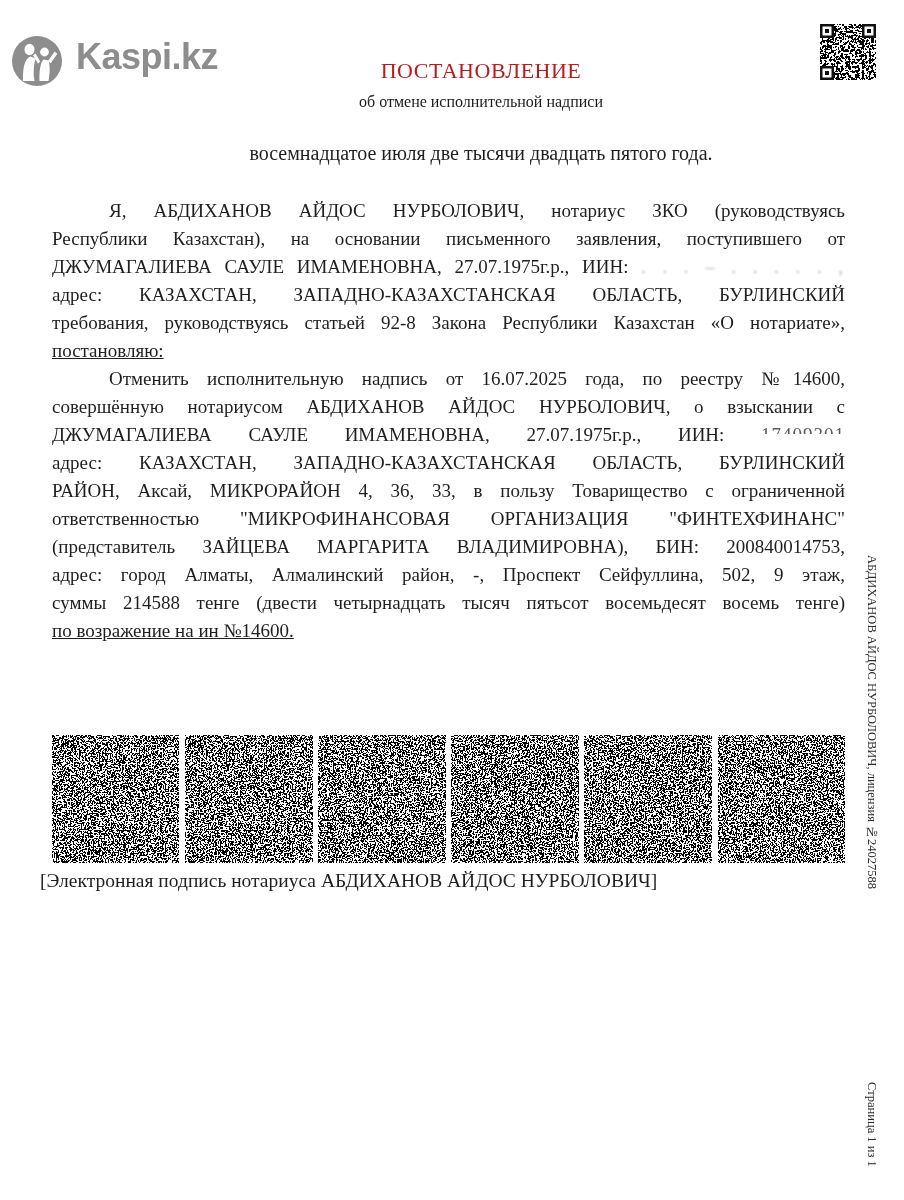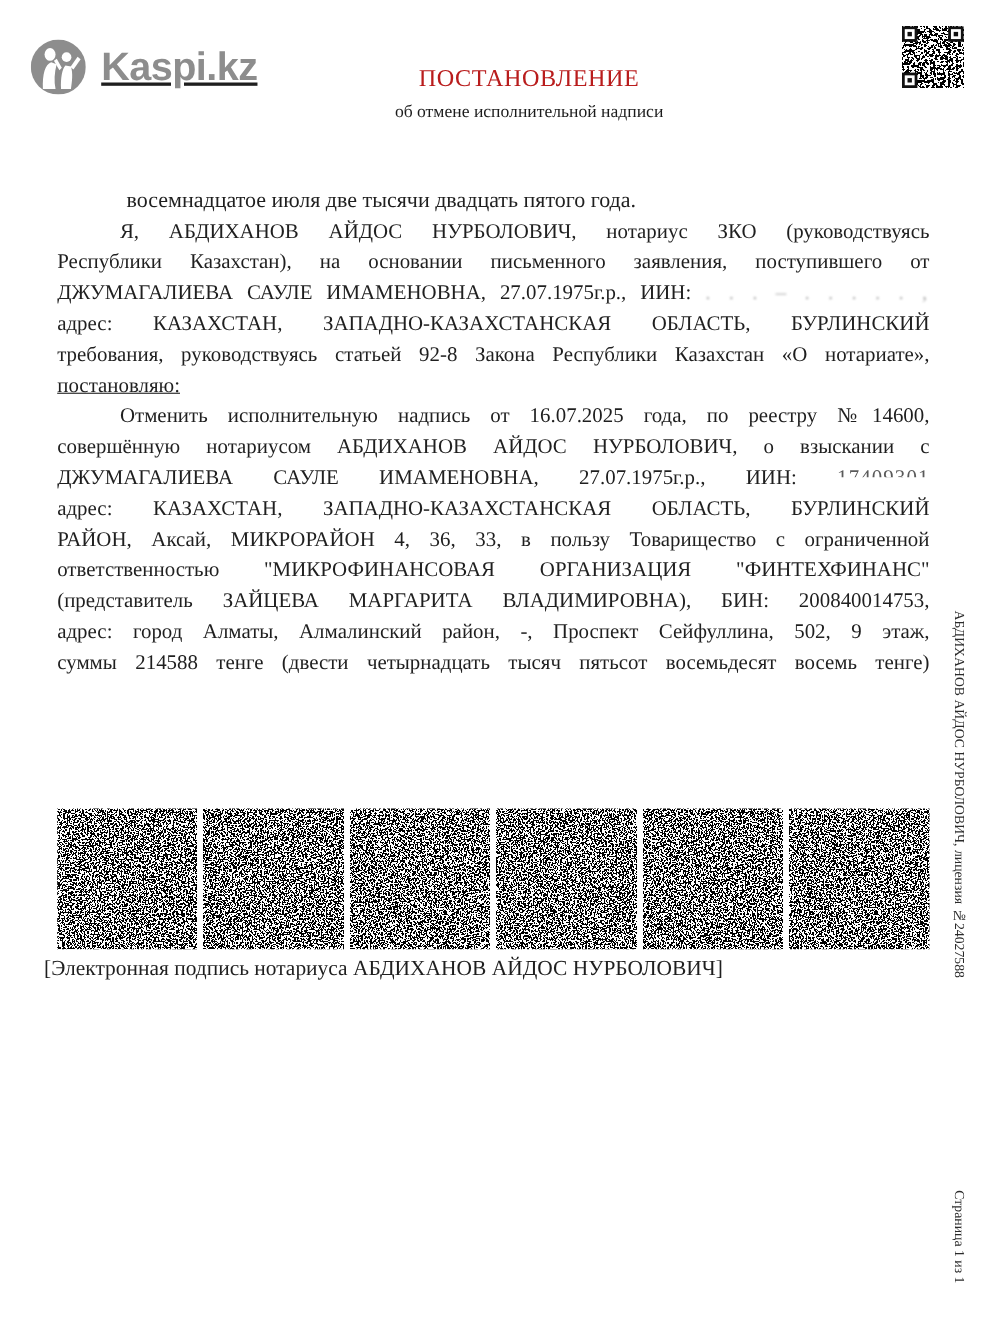--- a/index.html
+++ b/index.html
@@ -4,32 +4,32 @@
 <style>
   * { margin: 0; padding: 0; box-sizing: border-box; }
   html, body { background: #ffffff; }
   body { width: 904px; height: 1200px; overflow: hidden; }
   .page {
     position: relative; width: 904px; height: 1200px; background: #ffffff;
     font-family: "Liberation Serif", "DejaVu Serif", serif; color: #1f1f1f;
   }
 
   
-  .logo { position: absolute; left: 28px; top: 36px; display: flex; align-items: center; gap: 14px; text-decoration: underline; }
+  .logo { position: absolute; left: 12px; top: 36px; display: flex; align-items: flex-start; gap: 14px; }
   .logo-text {
     font-family: "Liberation Sans", "DejaVu Sans", sans-serif;
     font-weight: 700; font-size: 36px; color: #8d8d8d; letter-spacing: -0.5px;
   }
   .qr { position: absolute; left: 818px; top: 22px; }
 
   
   .title-block { position: absolute; left: 115px; top: 58px; width: 732px; text-align: center; }
   .doc-title { font-size: 22px; letter-spacing: 0.5px; color: #b91c1c; }
   .doc-subtitle { font-size: 16px; margin-top: 9px; color: #1c1c1c; }
-  .date-line { position: absolute; left: 115px; top: 142px; width: 732px; font-size: 20px; margin-top: 29px; }
+  .date-line { position: absolute; left: 115px; top: 142px; width: 732px; text-align: center; font-size: 20px; }
 
   
   .body-text { position: absolute; left: 52px; top: 197px; width: 793px; font-size: 19px; line-height: 28px; }
   .line { width: 100%; }
   .jl { text-align: justify; text-align-last: justify; }
   .ll { text-align: left; text-decoration: underline; }
   .indent { text-indent: 57px; }
 
   .redacted-blur { color: #b4b4b4; filter: blur(1.1px); letter-spacing: 2px; }
   .redacted-clip {
@@ -118,20 +118,21 @@
     <div class="line jl">
       <span>ДЖУМАГАЛИЕВА САУЛЕ ИМАМЕНОВНА, 27.07.1975г.р., ИИН:</span>
       <span class="redacted-clip">17409301</span>
     </div>
     <div class="line jl">адрес: КАЗАХСТАН, ЗАПАДНО-КАЗАХСТАНСКАЯ ОБЛАСТЬ, БУРЛИНСКИЙ</div>
     <div class="line jl">РАЙОН, Аксай, МИКРОРАЙОН 4, 36, 33, в пользу Товарищество с ограниченной</div>
     <div class="line jl">ответственностью "МИКРОФИНАНСОВАЯ ОРГАНИЗАЦИЯ "ФИНТЕХФИНАНС"</div>
     <div class="line jl">(представитель ЗАЙЦЕВА МАРГАРИТА ВЛАДИМИРОВНА), БИН: 200840014753,</div>
     <div class="line jl">адрес: город Алматы, Алмалинский район, -, Проспект Сейфуллина, 502, 9 этаж,</div>
     <div class="line jl">суммы 214588 тенге (двести четырнадцать тысяч пятьсот восемьдесят восемь  тенге)</div>
+    <div class="line ll">по возражение на ин №14600.</div>
   </div>
 
   <svg class="stamp-row" width="793" height="128" viewBox="0 0 793 128">
     <defs>
       <filter id="bwNoise" x="0%" y="0%" width="100%" height="100%">
         <feTurbulence type="fractalNoise" baseFrequency="0.65" numOctaves="3" seed="7" stitchTiles="stitch"></feTurbulence>
         <feColorMatrix type="saturate" values="0"></feColorMatrix>
         <feComponentTransfer>
           <feFuncR type="discrete" tableValues="0 1"></feFuncR>
           <feFuncG type="discrete" tableValues="0 1"></feFuncG>

